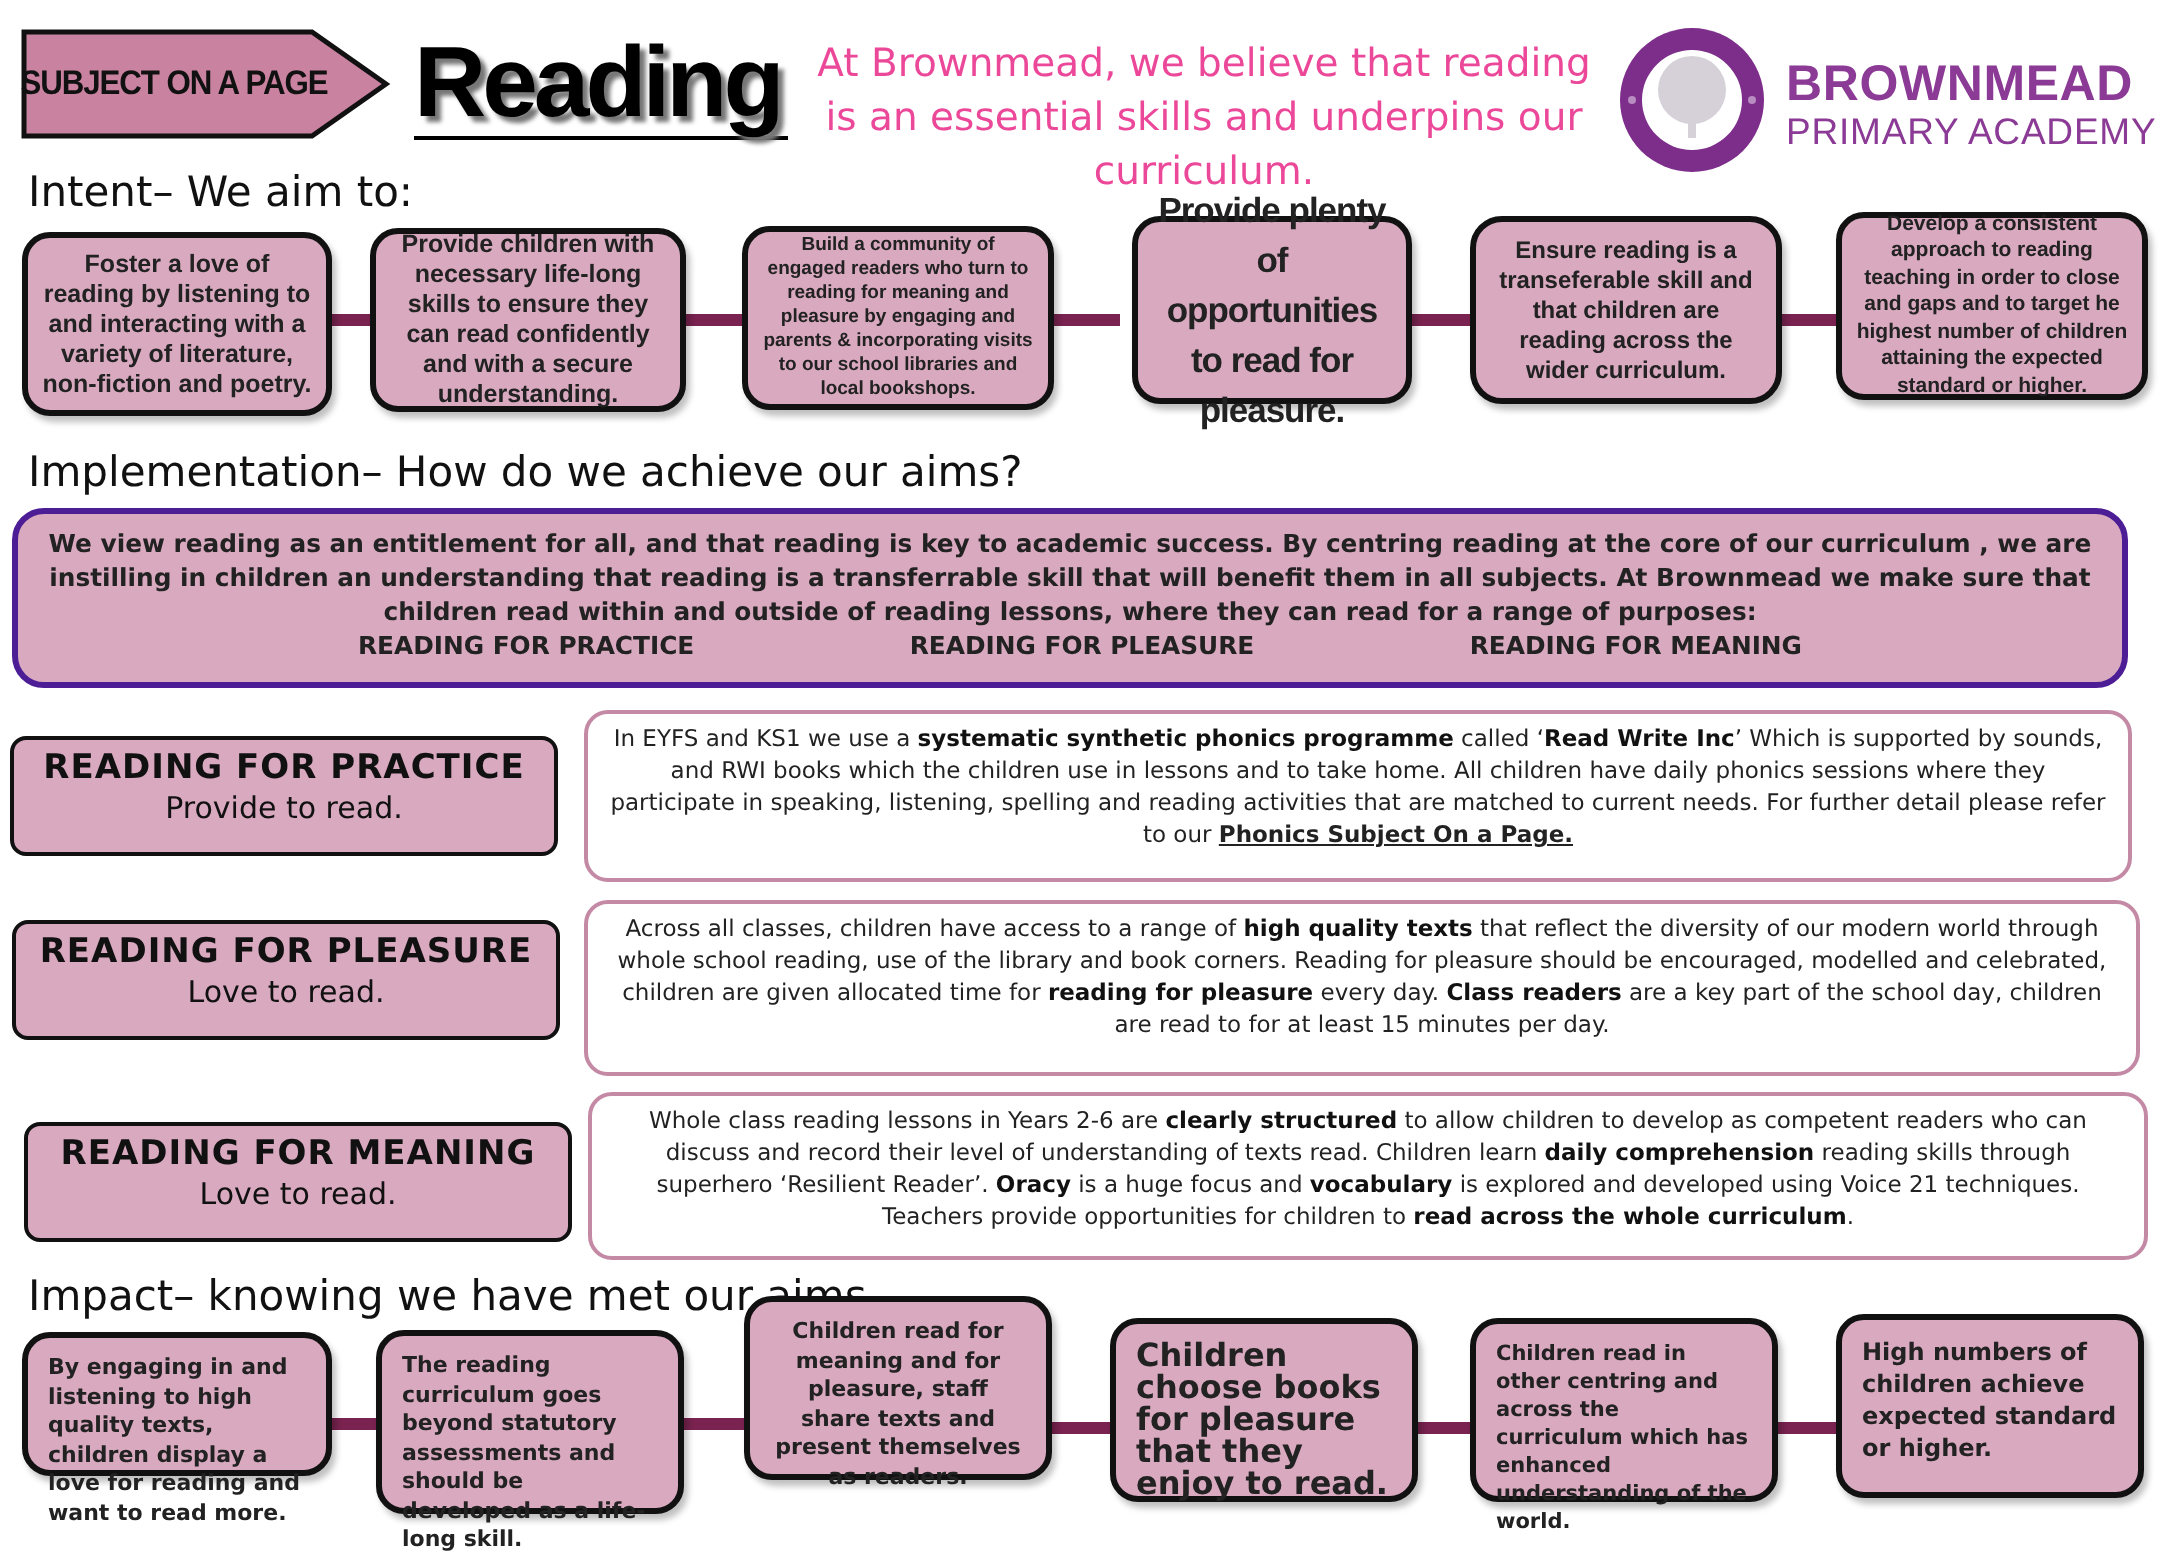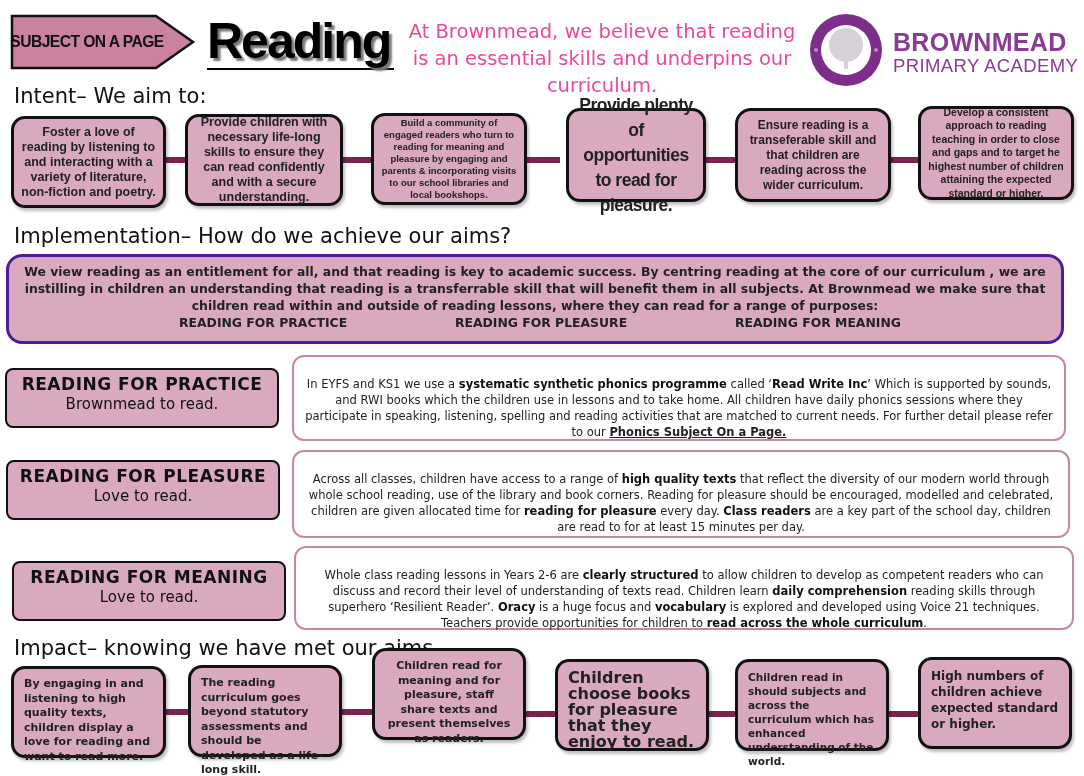--- a/index.html
+++ b/index.html
@@ -71,21 +71,21 @@
   
   .strand {
     position: absolute; background: #d9a9bf; border: 2.5px solid #111; border-radius: 8px;
     text-align: center; color: #111;
   }
   .strand .t { font-size: 17px; font-weight: bold; letter-spacing: 0.5px; margin-top: 4px; }
   .strand .s { font-size: 15px; margin-top: 1px; }
 
   .detail {
     position: absolute; background: #fff; border: 2.5px solid #c48aa5; border-radius: 12px;
-    text-align: center; font-size: 11.5px; line-height: 16px; color: #222; padding: 19px 10px;
+    text-align: center; font-size: 11.5px; line-height: 16px; color: #222; padding: 4px 10px;
   }
   .detail b { font-weight: bold; color: #111; }
   .detail u { font-weight: bold; text-decoration: underline; }
 
   .impact-box {
     position: absolute; background: #d9a9bf; border: 3px solid #111; border-radius: 14px;
     box-shadow: 2px 3px 3px rgba(0,0,0,0.25);
     padding: 8px 10px; text-align: left; font-size: 11px; line-height: 14.5px; font-weight: bold; color: #222;
   }
 </style>
@@ -136,21 +136,21 @@
   <div>We view reading as an entitlement for all, and that reading is key to academic success. By centring reading at the core of our curriculum , we are instilling in children an understanding that reading is a transferrable skill that will benefit  them in all  subjects. At Brownmead we make sure that children  read within and outside of reading lessons, where they can read for a range of purposes:</div>
   <div class="impl-purposes">
     <span>READING FOR PRACTICE</span>
     <span>READING FOR PLEASURE</span>
     <span>READING FOR MEANING</span>
   </div>
 </div>
 
 <div class="strand" style="left:5px; top:368px; width:274px; height:60px;">
   <div class="t">READING FOR PRACTICE</div>
-  <div class="s">Brownmead to read.</div>
+  <div class="s">Provide to read.</div>
 </div>
 <div class="detail" style="left:292px; top:355px; width:774px; height:86px;">In EYFS and KS1 we use a <b>systematic synthetic phonics programme</b> called ‘<b>Read Write Inc</b>’ Which is supported by sounds, and RWI books which the children use in lessons and to take home.  All children have daily phonics sessions where they participate in speaking, listening, spelling and reading activities that are matched to current needs. For further detail please refer to our <u>Phonics Subject On a Page.</u></div>
 
 <div class="strand" style="left:6px; top:460px; width:274px; height:60px;">
   <div class="t">READING FOR PLEASURE</div>
   <div class="s">Love to read.</div>
 </div>
 <div class="detail" style="left:292px; top:450px; width:778px; height:88px;">Across all  classes, children have access to a range of <b>high quality texts</b> that reflect the diversity of our modern world through whole school reading, use of the library and book corners. Reading for pleasure should be encouraged, modelled and celebrated, children are given allocated time for <b>reading for pleasure</b> every day. <b>Class readers</b> are a key part of the school day, children are read to for at least 15 minutes per day.</div>
 
 <div class="strand" style="left:12px; top:561px; width:274px; height:60px;">
@@ -160,18 +160,18 @@
 <div class="detail" style="left:294px; top:546px; width:780px; height:84px;">Whole class reading lessons in Years 2-6 are <b>clearly structured</b> to allow children to develop as competent readers who can discuss and record their level of understanding of texts read. Children learn <b>daily comprehension</b> reading skills through superhero ‘Resilient Reader’. <b>Oracy</b> is a huge focus and <b>vocabulary</b> is explored and developed using Voice 21 techniques. Teachers provide      opportunities for children to <b>read across the whole curriculum</b>.</div>
 
 <div class="section-heading" style="left:14px; top:636px;">Impact– knowing we have met our aims</div>
 
 <div class="connector" style="left:160px; top:709px; width:40px;"></div>
 <div class="connector" style="left:330px; top:709px; width:50px;"></div>
 <div class="connector" style="left:510px; top:711px; width:50px;"></div>
 <div class="connector" style="left:700px; top:711px; width:45px;"></div>
 <div class="connector" style="left:880px; top:711px; width:45px;"></div>
 
-<div class="impact-box" style="left:11px; top:666px; width:155px; height:92px;">By engaging in and listening to high quality texts, children display a love for reading and want to read more.</div>
+<div class="impact-box" style="left:11px; top:666px; width:155px; height:72px;">By engaging in and listening to high quality texts, children display a love for reading and want to read more.</div>
 <div class="impact-box" style="left:188px; top:665px; width:154px; height:92px;">The reading curriculum goes beyond statutory assessments and should be developed as a life-long skill.</div>
 <div class="impact-box" style="left:372px; top:648px; width:154px; height:92px;text-align:center;">Children read for meaning and for pleasure, staff share texts and present themselves as readers.</div>
 <div class="impact-box" style="left:555px; top:659px; width:154px; height:92px; font-size:16px; line-height:16px;">Children choose books for pleasure that they enjoy to read.</div>
-<div class="impact-box" style="left:735px; top:659px; width:154px; height:92px; font-size:10.5px; line-height:14px;">Children read in should subjects and across the curriculum which has enhanced understanding of the world.</div>
+<div class="impact-box" style="left:735px; top:659px; width:154px; height:92px; font-size:10.5px; line-height:14px;">Children read in other centring and across the curriculum which has enhanced understanding of the world.</div>
 <div class="impact-box" style="left:918px; top:657px; width:154px; height:92px; font-size:12px; line-height:16px;">High numbers of children achieve expected standard or higher.</div>
 
 </body></html>

